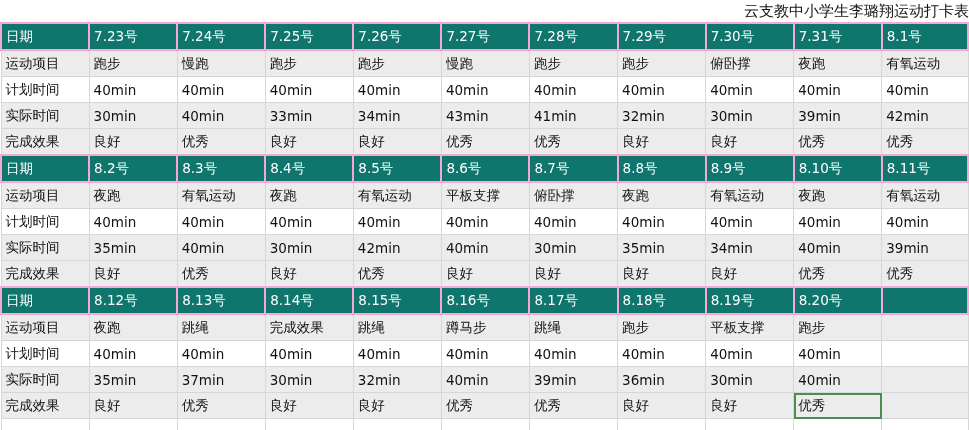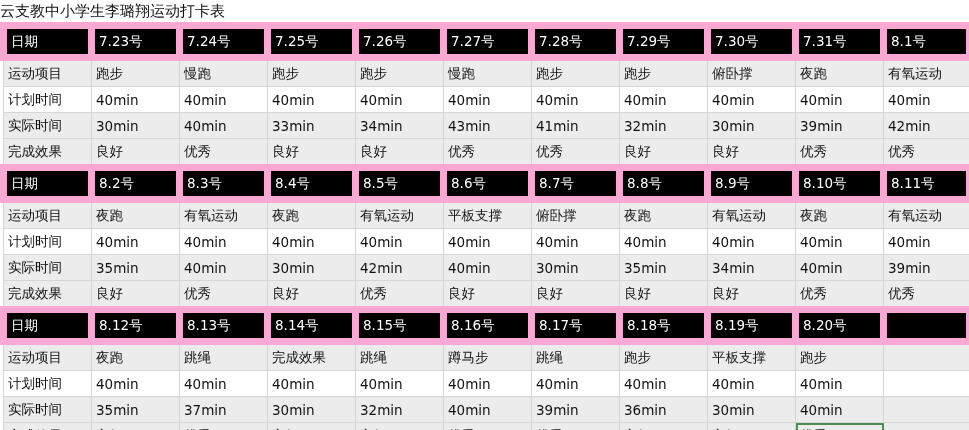--- a/index.html
+++ b/index.html
@@ -5,44 +5,44 @@
   html,body{margin:0;padding:0;}
   body{
     width:969px;height:430px;
     background:#ffffff;
     font-family:"DejaVu Sans","Liberation Sans",sans-serif;
     overflow:hidden;
   }
   #sheet{position:relative;width:969px;height:430px;}
   .title{
     position:absolute;left:0;top:0;width:969px;height:22px;
-    text-align:left;font-size:15px;color:#111;line-height:22px;
+    text-align:right;font-size:15px;color:#111;line-height:22px;
     white-space:nowrap;
   }
   table{
     position:absolute;left:0;top:22px;
     border-collapse:collapse;
     table-layout:fixed;
     width:969px;
   }
   td{
     border:1px solid #d6d6d6;
     font-size:13.5px;
     color:#111;
     padding:0 4px;
     height:25px;
     white-space:nowrap;
     overflow:hidden;
     background:#ffffff;
   }
   tr.header td{
-    background:#000000;
+    background:#0f766e;
     color:#ffffff;
     font-weight:normal;
-    border:7px solid #f9a8d4;
+    border:2px solid #f9a8d4;
     margin-top:20px;
   }
   tr.shade td{background:#ececec;}
   tr.blank td{background:#ffffff;height:19px;}
   td.sel{
     outline:2px solid #4d8c52;
     outline-offset:-2px;
     background:#ececec;
   }
 </style>

